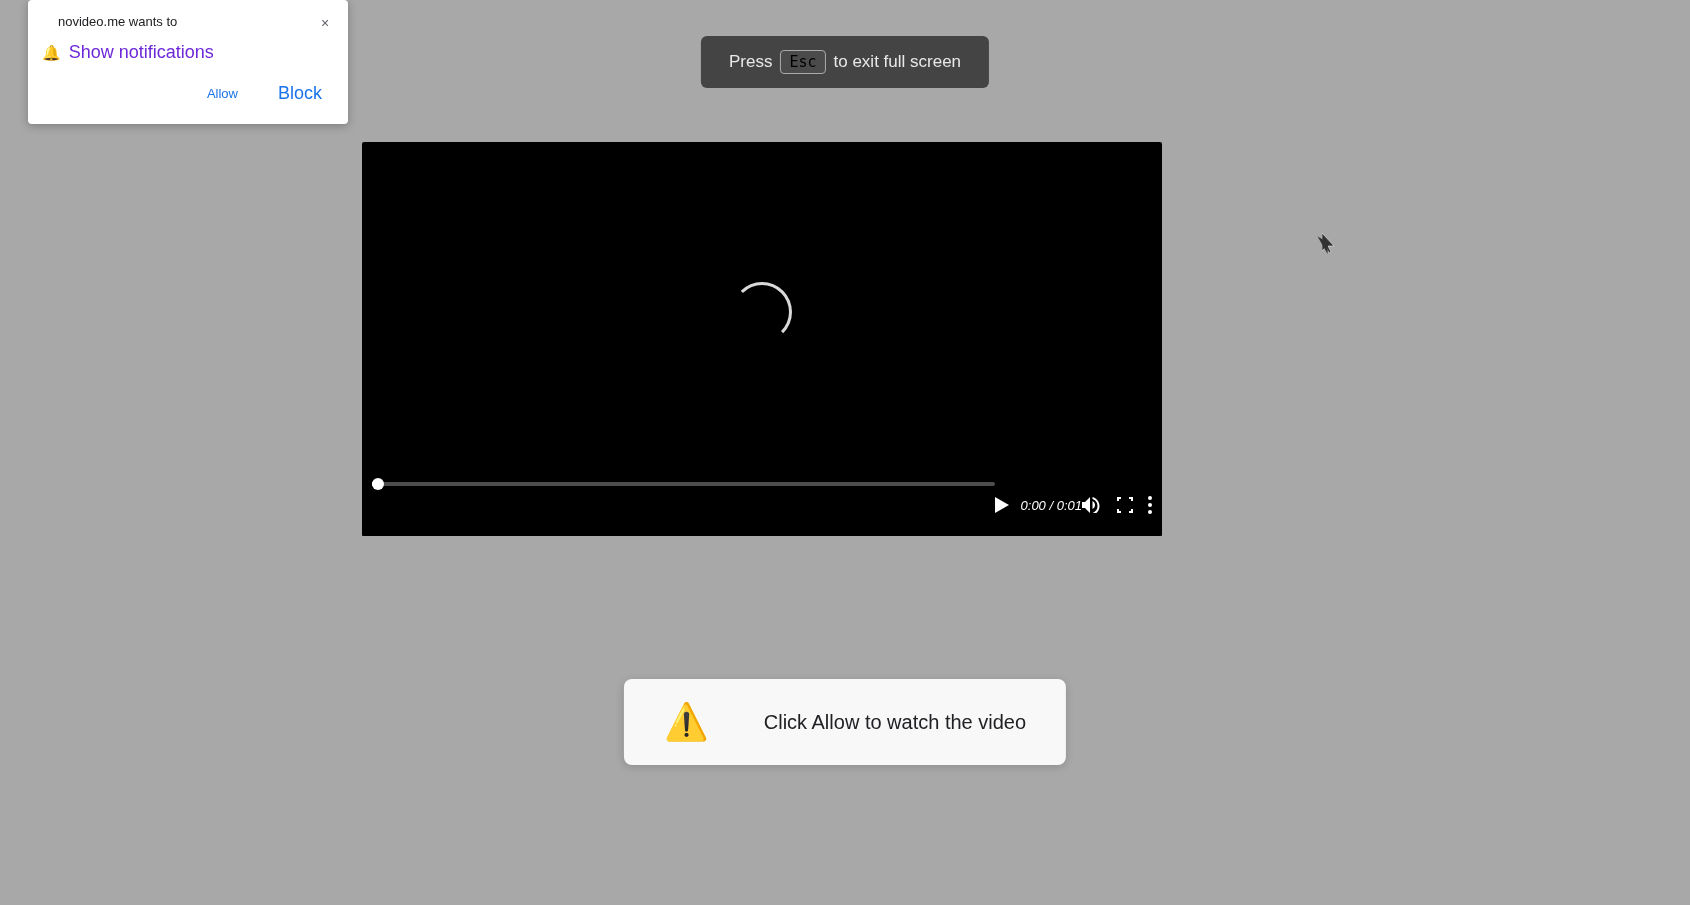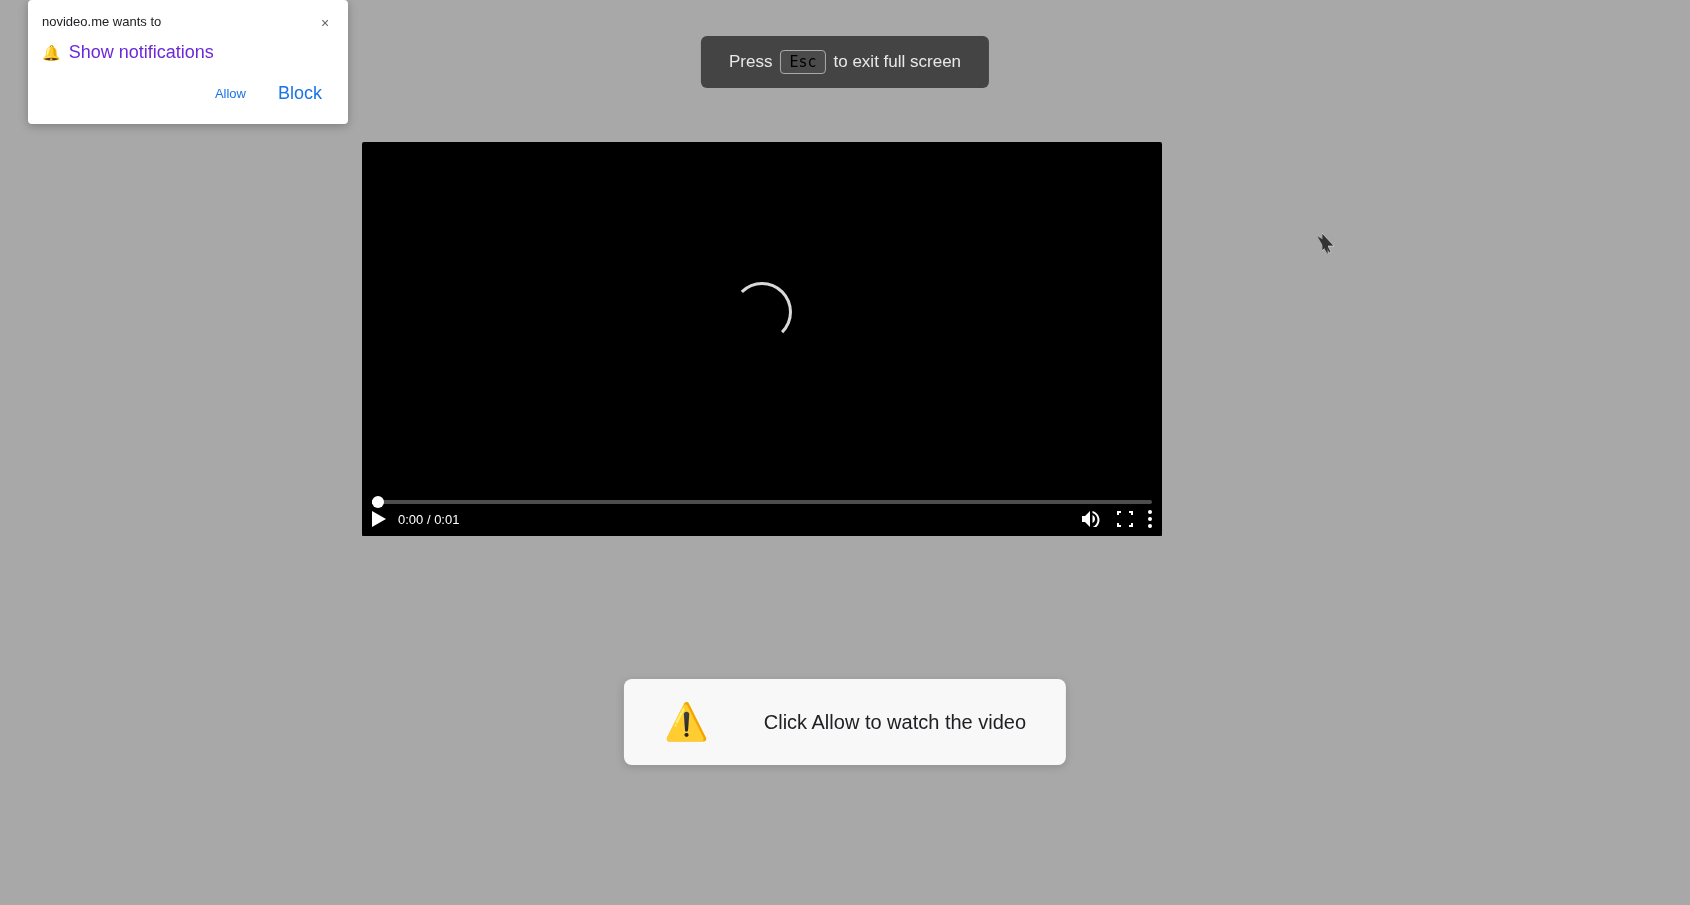--- a/index.html
+++ b/index.html
@@ -25,20 +25,21 @@
       box-shadow: 0 2px 10px rgba(0,0,0,0.25);
       padding: 14px 14px 14px 14px;
       z-index: 100;
     }
 
     .notification-header {
       display: flex;
       justify-content: space-between;
       align-items: flex-start;
       margin-bottom: 10px;
+      margin-left: 16px;
     }
 
     .notification-title {
       font-size: 13px;
       color: #202124;
       font-weight: 400;
     }
 
     .notification-close {
       background: none;
@@ -67,21 +68,21 @@
       color: #5f6368;
     }
 
     .permission-label {
       font-size: 18px;
       color: #6d28d9;
     }
 
     .notification-buttons {
       display: flex;
-      gap: 8px;
+      gap: 16px;
       justify-content: flex-end;
     }
 
     .btn-allow {
       background: none;
       border: none;
       color: #1a73e8;
       font-size: 13px;
       font-weight: 500;
       cursor: pointer;
@@ -161,23 +162,24 @@
 
     
     .video-controls {
       position: absolute;
       bottom: 0;
       left: 0;
       right: 0;
       height: 54px;
       background: linear-gradient(transparent, rgba(0,0,0,0.7));
       display: flex;
-      flex-direction: column;
-      justify-content: flex-end;
+      flex-direction: row;
+      justify-content: center;
       padding: 0 10px 8px;
+      font-style: italic;
     }
 
     .progress-bar-container {
       width: 100%;
       height: 4px;
       background: rgba(255,255,255,0.3);
       border-radius: 2px;
       margin-bottom: 6px;
       position: relative;
     }

